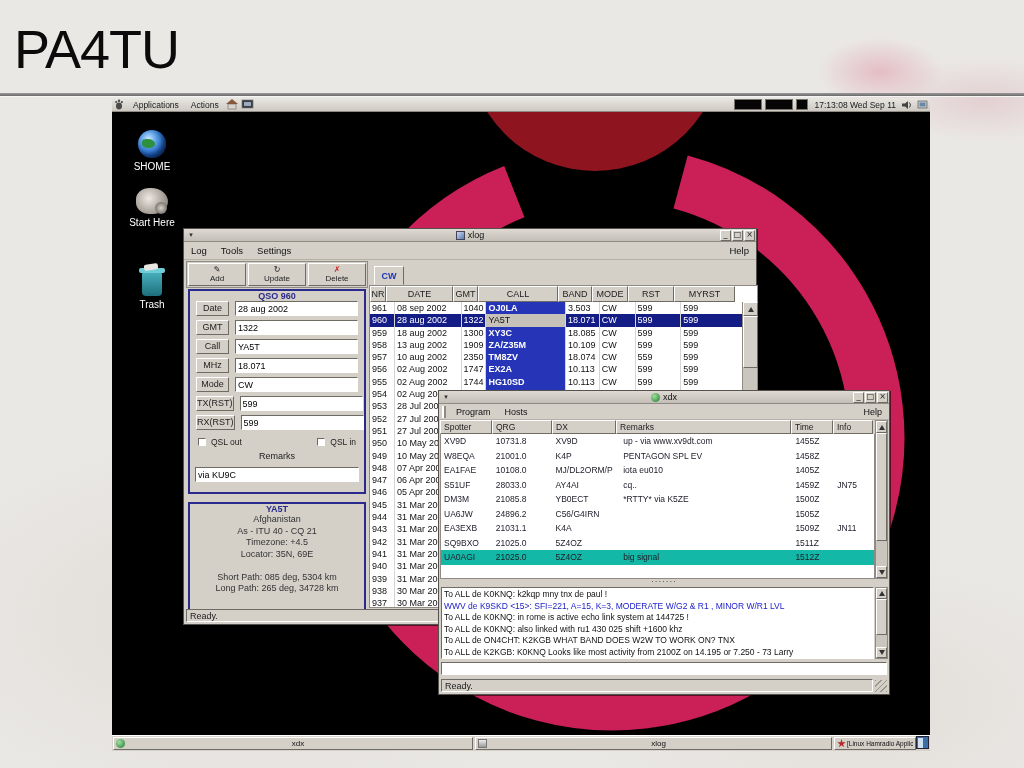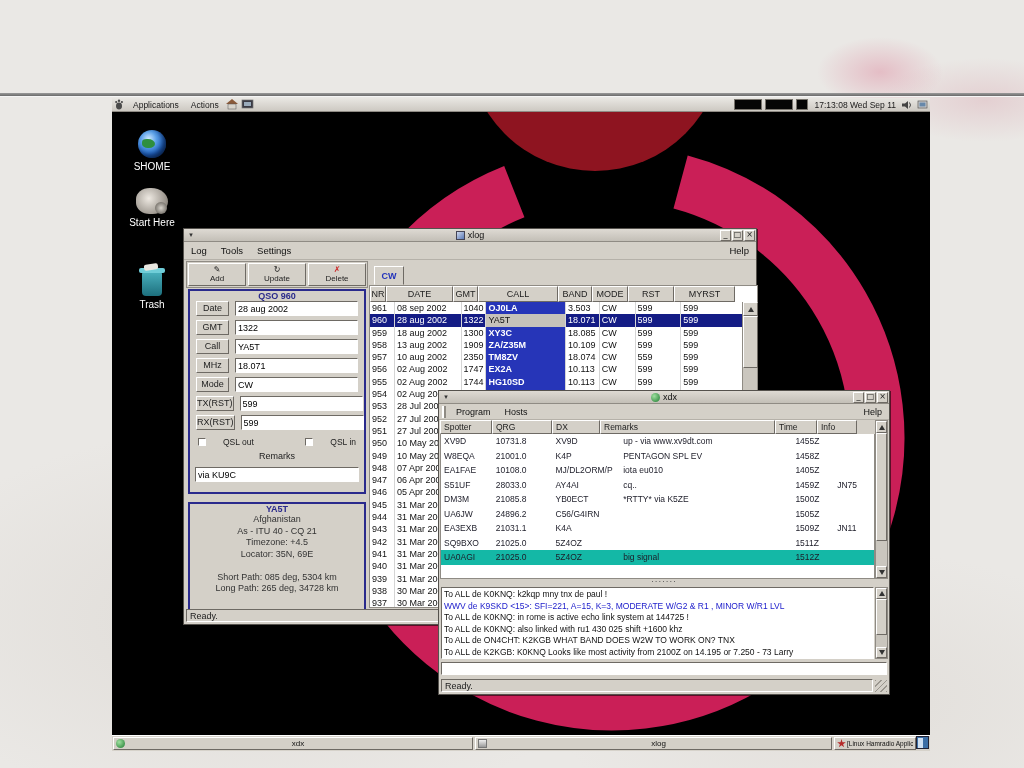--- a/index.html
+++ b/index.html
@@ -88,40 +88,40 @@
   .sb-bot{position:absolute;bottom:0}
 
   .qso-frame{position:absolute;left:4px;top:60px;width:178px;height:205px;border:2px solid #2a2a8c}
   .frame-label{position:absolute;top:-6px;left:0;right:0;text-align:center}
   .frame-label span{background:#d4d0c8;color:#2a2a8c;font-weight:bold;font-size:9px;padding:0 4px}
   .fields{position:absolute;left:6px;top:10px;right:6px}
   .fieldrow{display:flex;gap:6px;margin-bottom:4px;height:15px}
   .fbtn{width:68px;height:15px;font-size:9px;color:#222;text-align:center;line-height:13px}
   .tin{flex:1;height:15px;font-size:9px;font-family:"Liberation Sans",sans-serif;padding:0 2px;outline:none}
   .chkrow{position:absolute;left:8px;right:8px;top:146px;display:flex;justify-content:space-between;font-size:8.5px;color:#222}
-  .chk{display:flex;align-items:center;gap:17px}
+  .chk{display:flex;align-items:center;gap:5px}
   .chkbox{width:8px;height:8px;background:#fff;border:1px solid;border-color:#6e6a64 #fff #fff #6e6a64}
   .remarks-label{position:absolute;left:0;right:0;top:160px;text-align:center;font-size:9px;color:#222}
   .remarks-input{position:absolute;left:5px;right:5px;top:176px;height:15px}
   .dx-frame{position:absolute;left:4px;top:273px;width:178px;height:115px;border:2px solid #2a2a8c}
   .dxlines{position:absolute;left:2px;right:2px;top:10px;text-align:center;font-size:9px;color:#333}
   .dxline{min-height:11.5px;line-height:11.5px;white-space:nowrap}
   .statusbar{position:absolute;left:2px;bottom:2px;height:13px;font-size:9px;color:#222;line-height:12px;padding-left:3px;
     background:#d4d0c8;border:1px solid;border-color:#6e6a64 #fff #fff #6e6a64}
   .xlog .statusbar{right:16px}
   .grip{position:absolute;right:2px;bottom:2px;width:12px;height:12px;
     background:repeating-linear-gradient(135deg,#9a968e 0 1px,transparent 1px 4px)}
 
   
   .xdx{left:326px;top:292px;width:452px;height:305px;z-index:20}
   .xdx .mb{height:16px;font-size:9px}
   .mgrip{width:4px;height:12px;border-left:2px solid #fff;border-right:2px solid #8f8b84;margin:0 3px}
   .xdx-head{position:absolute;left:1px;top:29px;right:14px;height:14px;display:flex}
   .dh{height:14px;font-size:8.5px;color:#222;text-align:left;padding-left:3px;line-height:12px;overflow:hidden}
-  .xdx-head .i0{width:52px}.xdx-head .i1{width:60px}.xdx-head .i2{width:48px}.xdx-head .i3{width:175px}.xdx-head .i4{width:42px}.xdx-head .i5{width:40px}
+  .xdx-head .i0{width:52px}.xdx-head .i1{width:60px}.xdx-head .i2{width:64px}.xdx-head .i3{width:175px}.xdx-head .i4{width:42px}.xdx-head .i5{width:40px}
   .xdx-rows{position:absolute;left:1px;top:43px;right:14px;height:145px;background:#fff;border:1px solid #8f8b84;border-top:none;overflow:hidden}
   .dr{display:flex;height:14.5px;font-size:8.5px;line-height:14px;color:#1c1c28}
   .dr span{overflow:hidden;white-space:nowrap;padding-left:3px}
   .c-spotter{width:52px}.c-qrg{width:60px}.c-dx{width:68px}.c-rem{width:173px}.c-time{width:42px}.c-info{width:40px}
   .dr.selected{background:#14b8a6}
   .xdx-vsb{position:absolute;top:29px;right:1px;width:13px;height:159px;background:#cac6be;border:1px solid #8f8b84}
   .xdx-vsb .sbbtn{width:11px;height:12px}
   .xdx-vsb .sbthumb{width:11px}
   .splitter{position:absolute;left:1px;right:1px;top:188px;height:8px;text-align:center;font-size:8px;line-height:6px;color:#444;letter-spacing:1px}
   .xdx-msgs{position:absolute;left:2px;top:196px;right:15px;height:72px;background:#fff;border:1px solid;border-color:#6e6a64 #fff #fff #6e6a64;overflow:hidden;padding:1px 0 0 2px}
@@ -145,20 +145,21 @@
   .k-globe2 .ticon{border-radius:50%;background:radial-gradient(circle at 35% 35%,#9fe09f,#1c7a2f)}
   .k-xlogic .ticon{background:linear-gradient(#eee,#999);border:1px solid #777}
   .k-star .ticon{background:#b52a2a;clip-path:polygon(50% 0%,61% 35%,98% 35%,68% 57%,79% 91%,50% 70%,21% 91%,32% 57%,2% 35%,39% 35%)}
   .pager{position:absolute;right:1px;top:1px;width:13px;height:13px;background:#3c6ea5;border:1px solid #223}
   .pager::after{content:"";position:absolute;left:1px;top:1px;width:5px;height:10px;background:#cfe0f2}
 </style>
 </head>
 <body>
 
 <div class="slide">
+  <div class="slide-title">PA4TU</div>
   <div class="slide-rule"></div>
 
   <div class="desktop">
 
     <svg class="artwork" viewBox="0 0 818 653">
       <circle cx="483" cy="-55" r="128" fill="#8e1420"></circle>
       <circle cx="500" cy="340" r="265" fill="none" stroke="#ca1f57" stroke-width="55" stroke-dasharray="1495 170" transform="rotate(-75 500 340)"></circle>
     </svg>
 
     <div class="gpanel">

